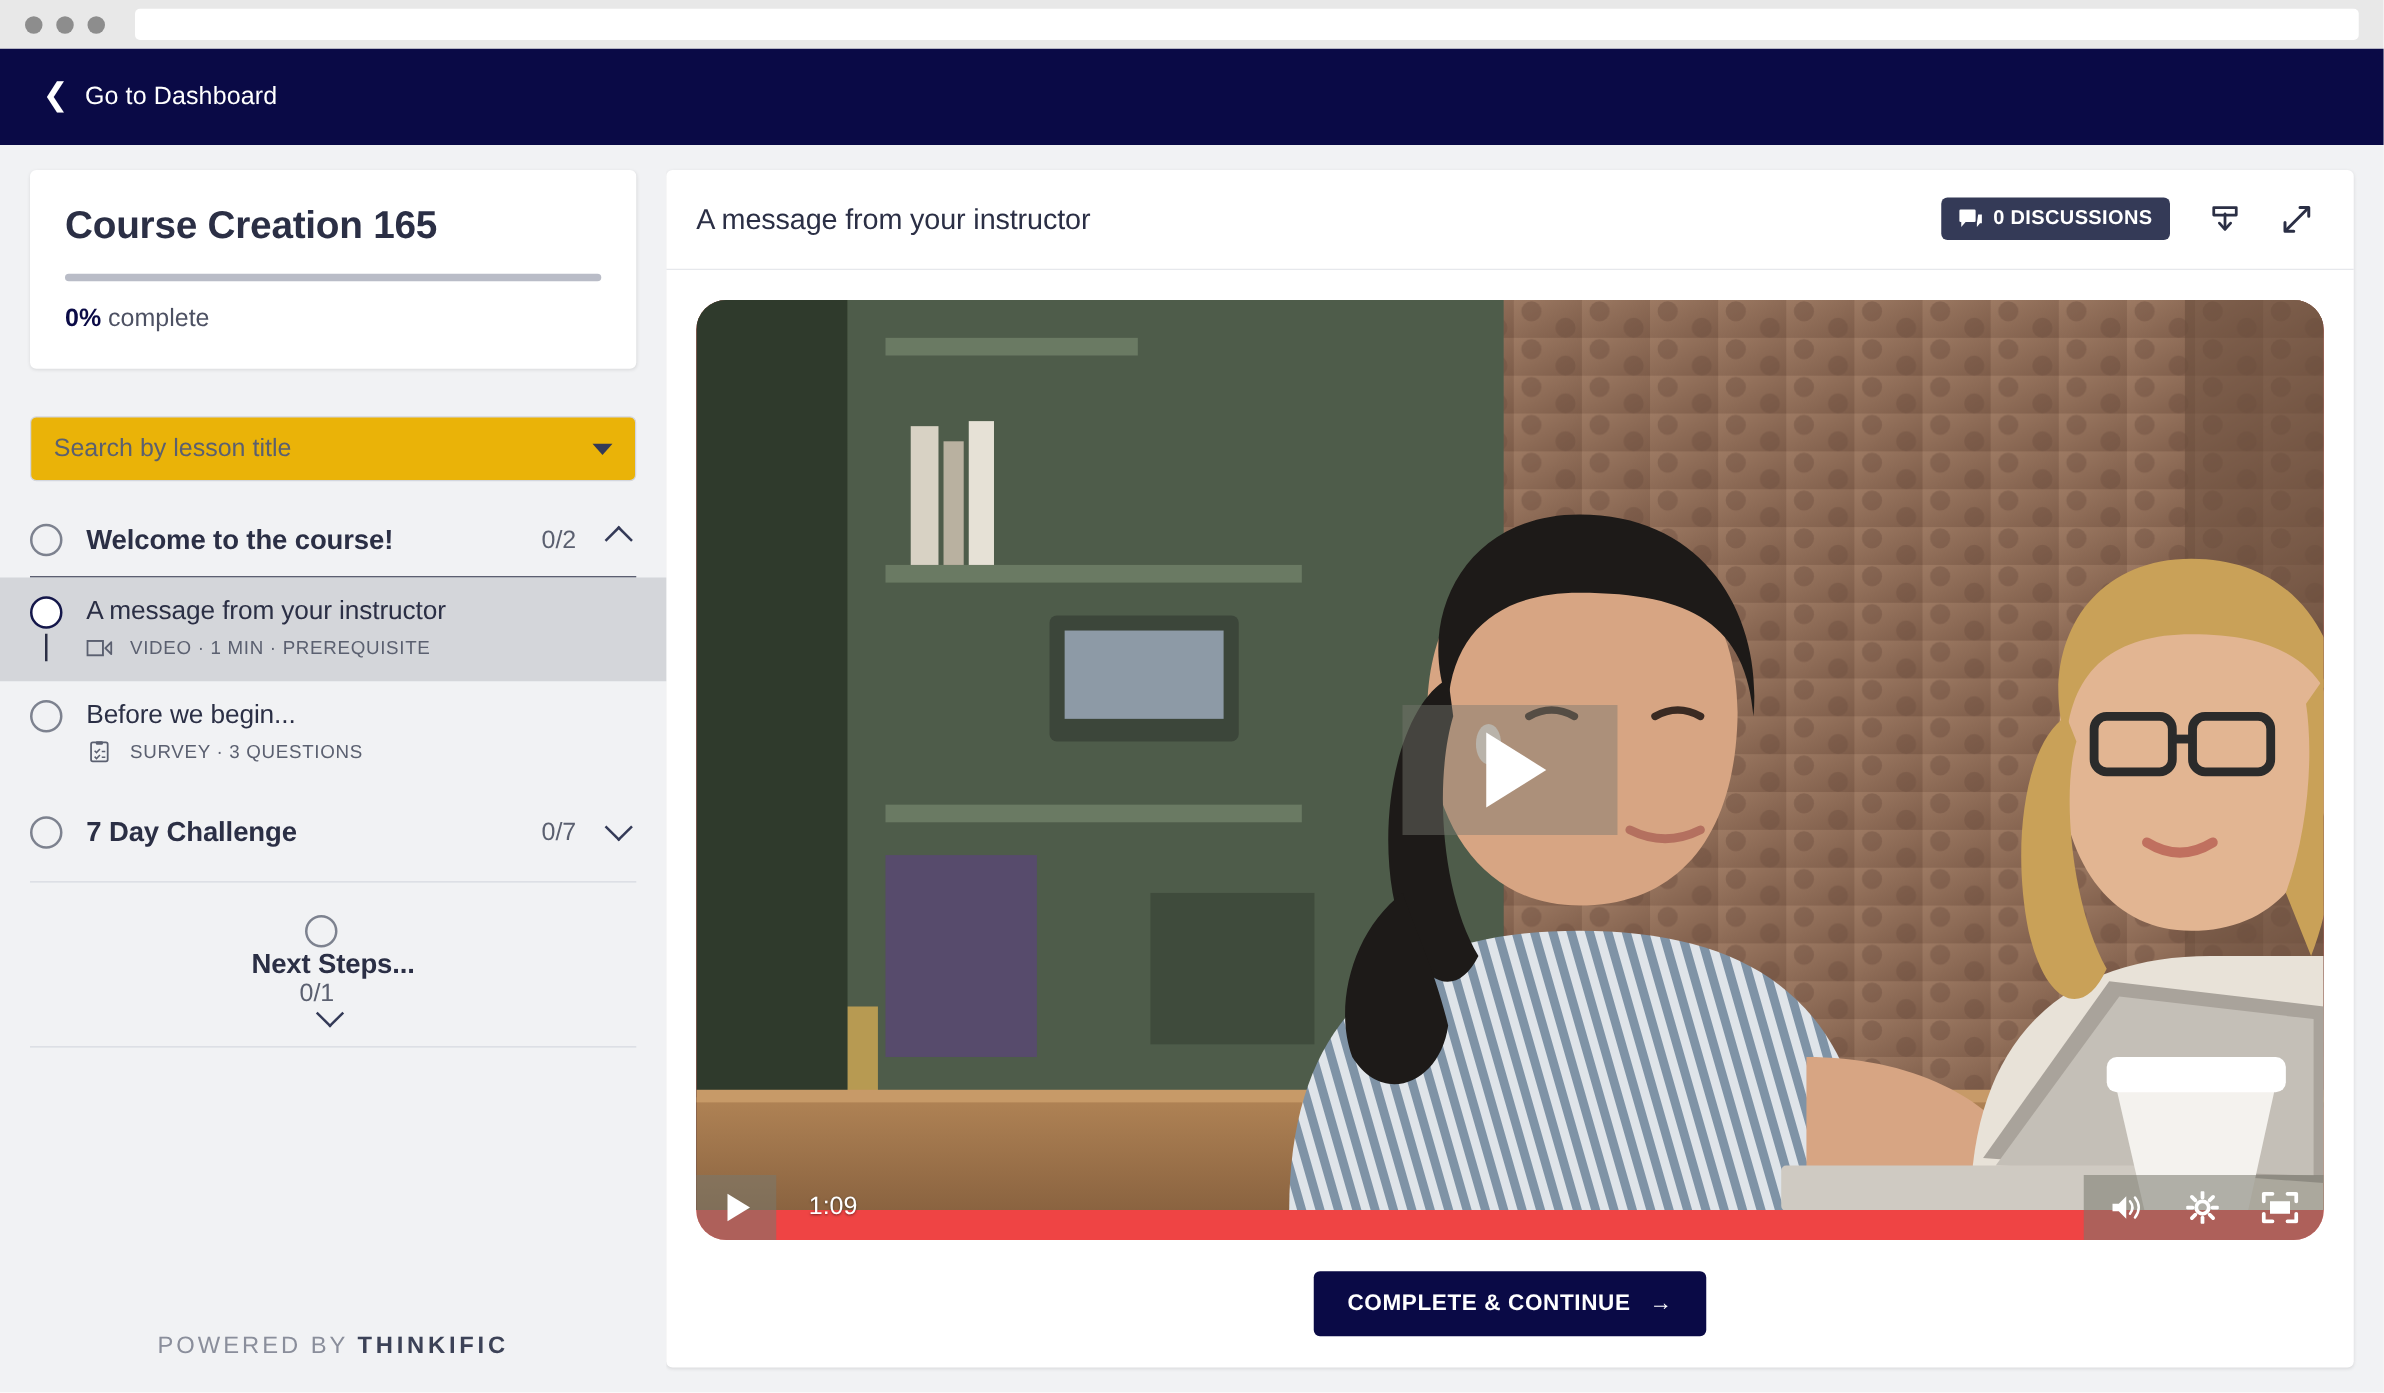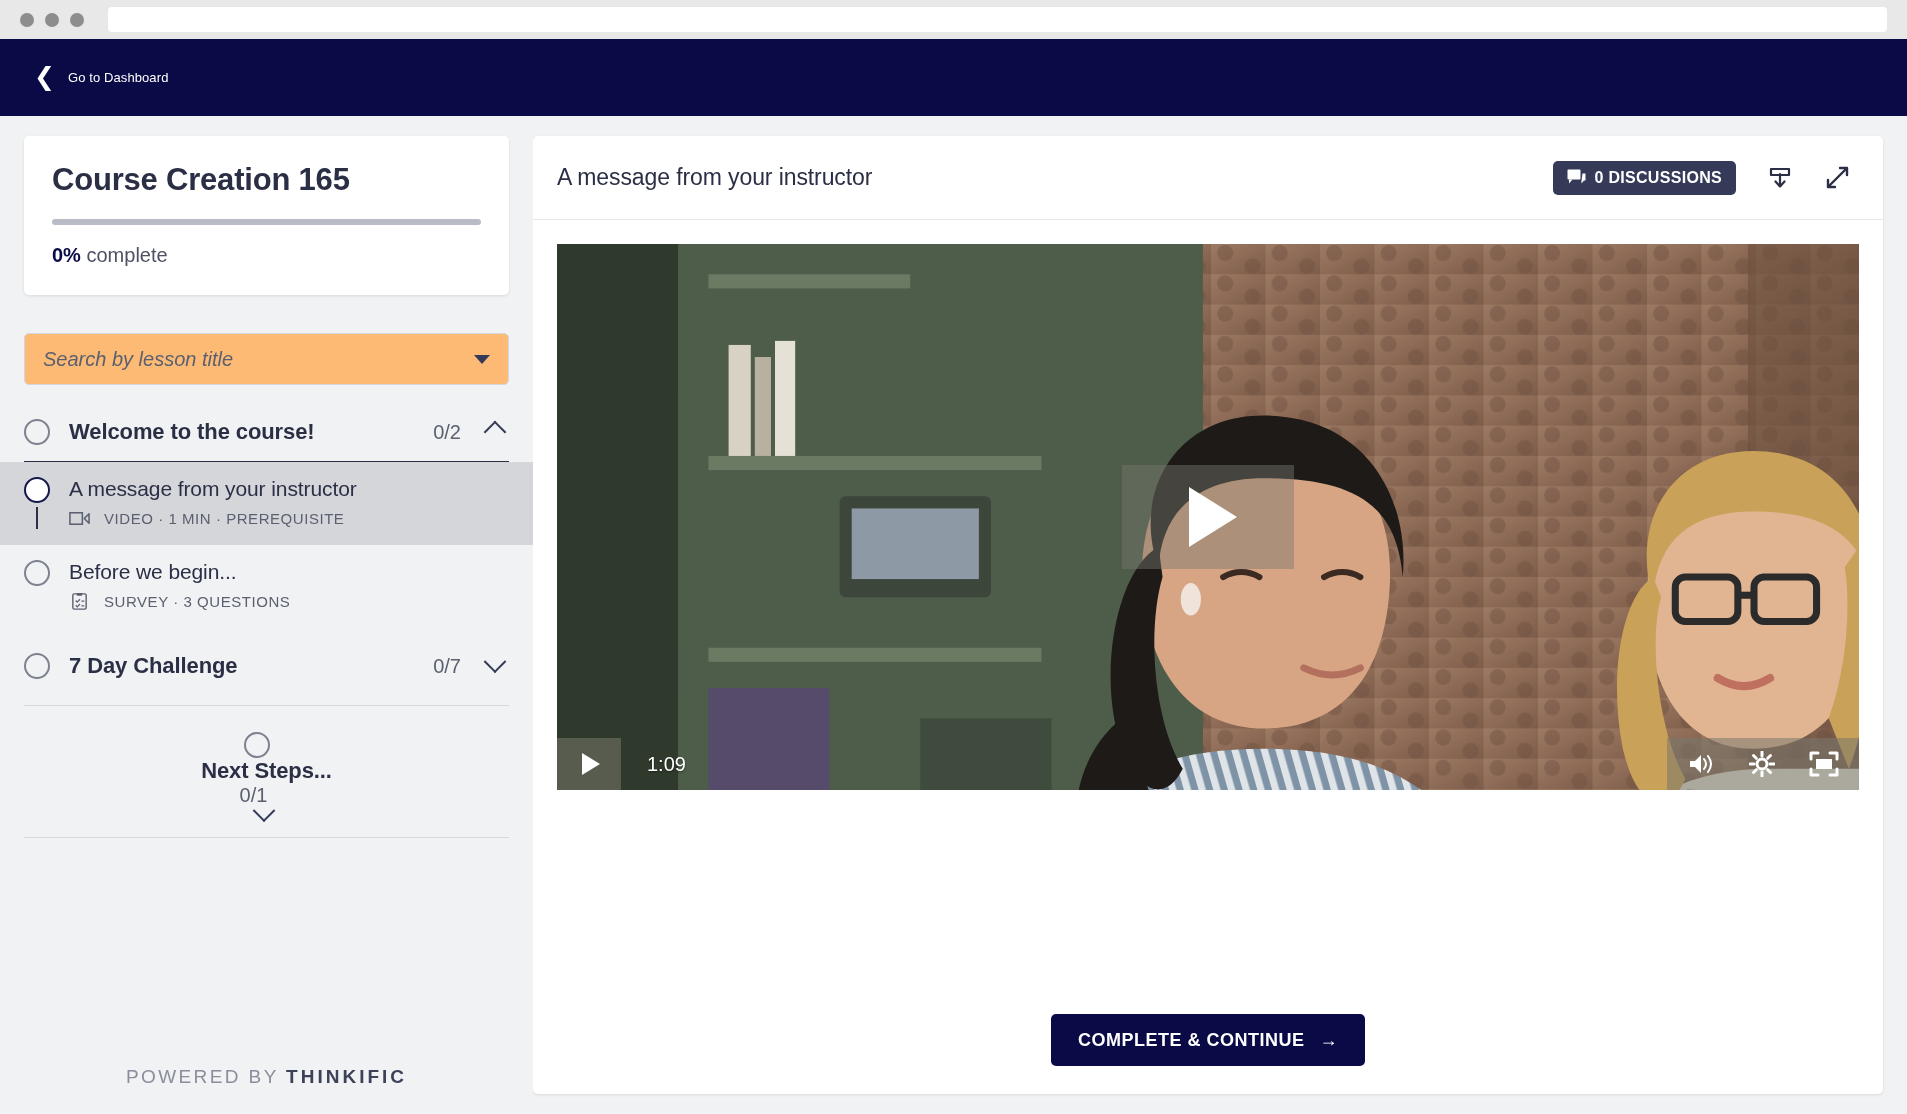--- a/index.html
+++ b/index.html
@@ -47,21 +47,21 @@
     cursor: pointer;
   }
   .back-chevron {
     font-size: 25px;
     line-height: 1;
     font-weight: 400;
     color: #ffffff;
     display: block;
     transform: translateY(-1px);
   }
-  .back-label { font-size: 13px; letter-spacing: .1px; }
+  .back-label { font-size: 20px; letter-spacing: .1px; }
   .site-title {
     position: absolute;
     left: 0; right: 0;
     text-align: center;
     font-size: 22px;
     font-weight: bold;
     letter-spacing: .2px;
     pointer-events: none;
   }
 
@@ -102,26 +102,25 @@
   }
   .progress-fill { height: 100%; background: #0a0a46; width: 0%; }
   .progress-label { font-size: 20px; color: #4d5163; }
   .progress-label b { color: #0a0a46; font-weight: bold; }
 
   .search-box {
     margin: 38px 24px 0 24px;
     height: 52px;
     border: 1px solid #d3d6de;
     border-radius: 5px;
-    background: #fdba74;
+    background: #eab308;
     display: flex;
     align-items: center;
     padding: 0 18px;
     cursor: pointer;
-    font-style: italic;
   }
   .search-placeholder { font-size: 20px; color: #5b6070; flex: 1; }
   .caret-down {
     width: 0; height: 0;
     border-left: 8px solid transparent;
     border-right: 8px solid transparent;
     border-top: 9px solid #343a57;
   }
 
   .lesson-list { margin: 18px 24px 0 24px; }
@@ -263,23 +262,24 @@
     align-items: center;
   }
 
   .video-area {
     flex: 1;
     padding: 24px 24px 0 24px;
   }
   .video-frame {
     position: relative;
     width: 100%;
-    height: 546px;
+    height: 752px;
     overflow: hidden;
-    background: #1d4ed8;
+    background: #ef4444;
+    border-radius: 24px;
   }
   .video-scene { position: absolute; inset: 0; }
 
   .play-overlay {
     position: absolute;
     left: 50%; top: 50%;
     transform: translate(-50%, -50%);
     width: 172px; height: 104px;
     background: rgba(120,120,110,.45);
     display: flex; align-items: center; justify-content: center;

